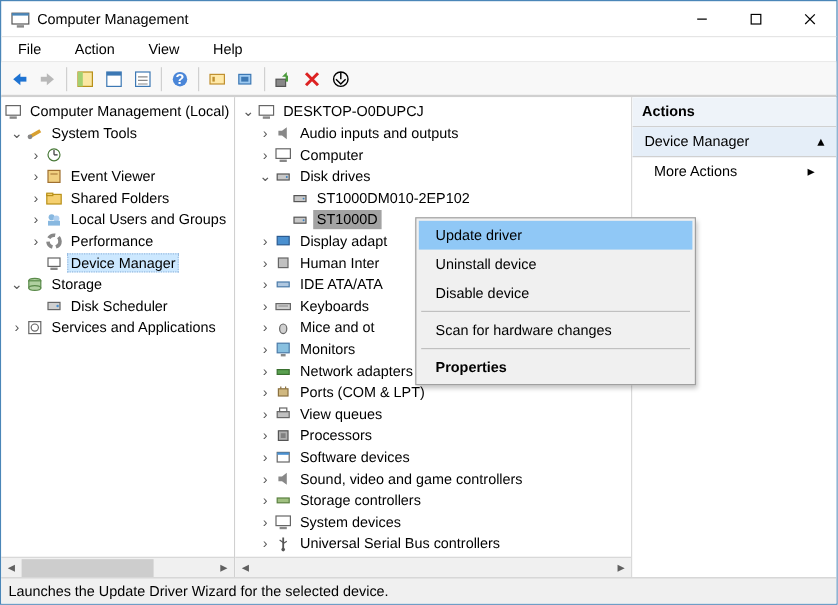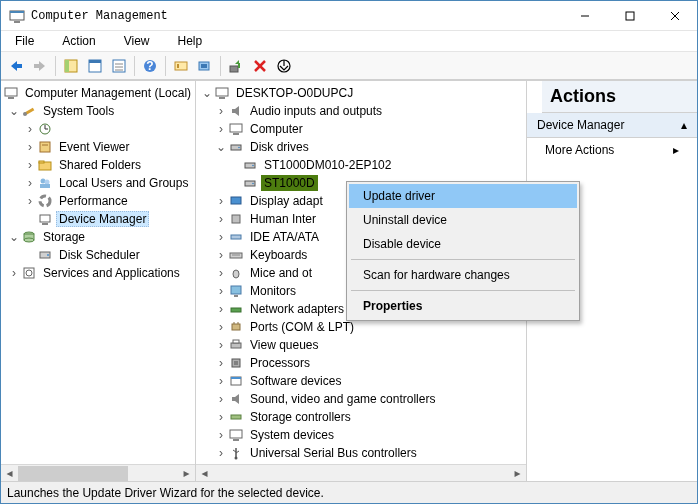--- a/index.html
+++ b/index.html
@@ -1,44 +1,44 @@
 <!DOCTYPE html>
 <html><head>
 <meta charset="utf-8">
 <style>
 * { box-sizing: border-box; margin: 0; padding: 0; font-family: "Segoe UI", Tahoma, sans-serif; font-size: 12px; }
 body { background: #eee; }
 .window { width: 698px; height: 504px; background: #fff; border: 1px solid #4a86b8; display: flex; flex-direction: column; position: relative; }
 .titlebar { height: 30px; display: flex; align-items: center; padding: 0 0 0 8px; border-bottom: 1px solid #e5e5e5; }
 .titlebar .icon { width: 16px; height: 16px; margin-right: 6px; }
-.titlebar .title { flex: 1; font-family: Liberation Mono, monospace; }
+.titlebar .title { flex: 1; }
 .win-btns { display: flex; height: 100%; }
 .win-btn { width: 45px; display: flex; align-items: center; justify-content: center; }
 .win-btn svg { width: 10px; height: 10px; }
 .menubar { height: 21px; display: flex; align-items: center; padding: 0 6px; gap: 12px; border-bottom: 1px solid #e5e5e5; }
 .menubar span { padding: 2px 8px; }
 .toolbar { height: 28px; display: flex; align-items: center; padding: 0 4px; gap: 2px; border-bottom: 1px solid #d0d0d0; background: #f8f8f8; }
 .toolbar .tbtn { width: 22px; height: 22px; display: flex; align-items: center; justify-content: center; border: 1px solid transparent; }
 .toolbar .sep { width: 1px; height: 20px; background: #d0d0d0; margin: 0 2px; }
 .content { flex: 1; display: flex; border-top: 1px solid #d0d0d0; min-height: 0; }
 .pane { border-right: 1px solid #d0d0d0; overflow: hidden; display: flex; flex-direction: column; }
 .pane.left { width: 195px; }
 .pane.mid { flex: 1; }
 .pane.right { width: 170px; border-right: none; background: #fff; }
 .tree { flex: 1; overflow: hidden; padding: 3px 0; background: #fff; }
 .titem { display: flex; align-items: center; height: 18px; white-space: nowrap; }
 .titem .ex { width: 14px; text-align: center; color: #5a5a5a; font-size: 12px; line-height: 1; }
 .titem .ic { width: 16px; height: 16px; margin-right: 3px; flex-shrink: 0; display: inline-flex; align-items: center; justify-content: center; }
 .titem .lbl { padding: 1px 3px; }
 .titem.selected .lbl { background: #cce8ff; border: 1px dotted #99bce0; padding: 0 2px; }
-.titem.sel2 .lbl { background: #4d7c0f; padding: 1px 3px; }
+.titem.sel2 .lbl { background: #a3a3a3; padding: 1px 3px; }
 .scrollbar-h { height: 17px; background: #f0f0f0; border-top: 1px solid #d8d8d8; display: flex; align-items: center; }
 .scrollbar-h .arrow { width: 17px; height: 17px; display: flex; align-items: center; justify-content: center; color: #606060; }
 .scrollbar-h .thumb { height: 15px; background: #cdcdcd; }
-.actions-head { background: #eef3f9; font-weight: 600; padding: 5px 8px; border-bottom: 1px solid #d0d0d0; font-size: 18px; margin-left: 15px; }
+.actions-head { background: #eef3f9; font-weight: 600; padding: 5px 8px; border-bottom: 1px solid #d0d0d0; font-size: 12px; }
 .actions-sub { background: #e5eef8; padding: 5px 10px; border-bottom: 1px solid #d0d0d0; display: flex; align-items: center; justify-content: space-between; }
 .actions-item { padding: 5px 18px; display: flex; align-items: center; justify-content: space-between; }
 .statusbar { height: 22px; border-top: 1px solid #d0d0d0; display: flex; align-items: center; padding: 0 6px; background: #f0f0f0; }
 .context-menu { position: absolute; left: 345px; top: 180px; background: #f0f0f0; border: 1px solid #a0a0a0; box-shadow: 2px 3px 4px rgba(0,0,0,0.25); width: 234px; padding: 2px; z-index: 10; }
 .context-menu .mitem { padding: 5px 14px; }
 .context-menu .mitem.hover { background: #90c8f6; }
 .context-menu .msep { height: 1px; background: #c0c0c0; margin: 3px 2px; }
 .context-menu .mitem.bold { font-weight: 600; }
 svg { display: block; }
 </style>

